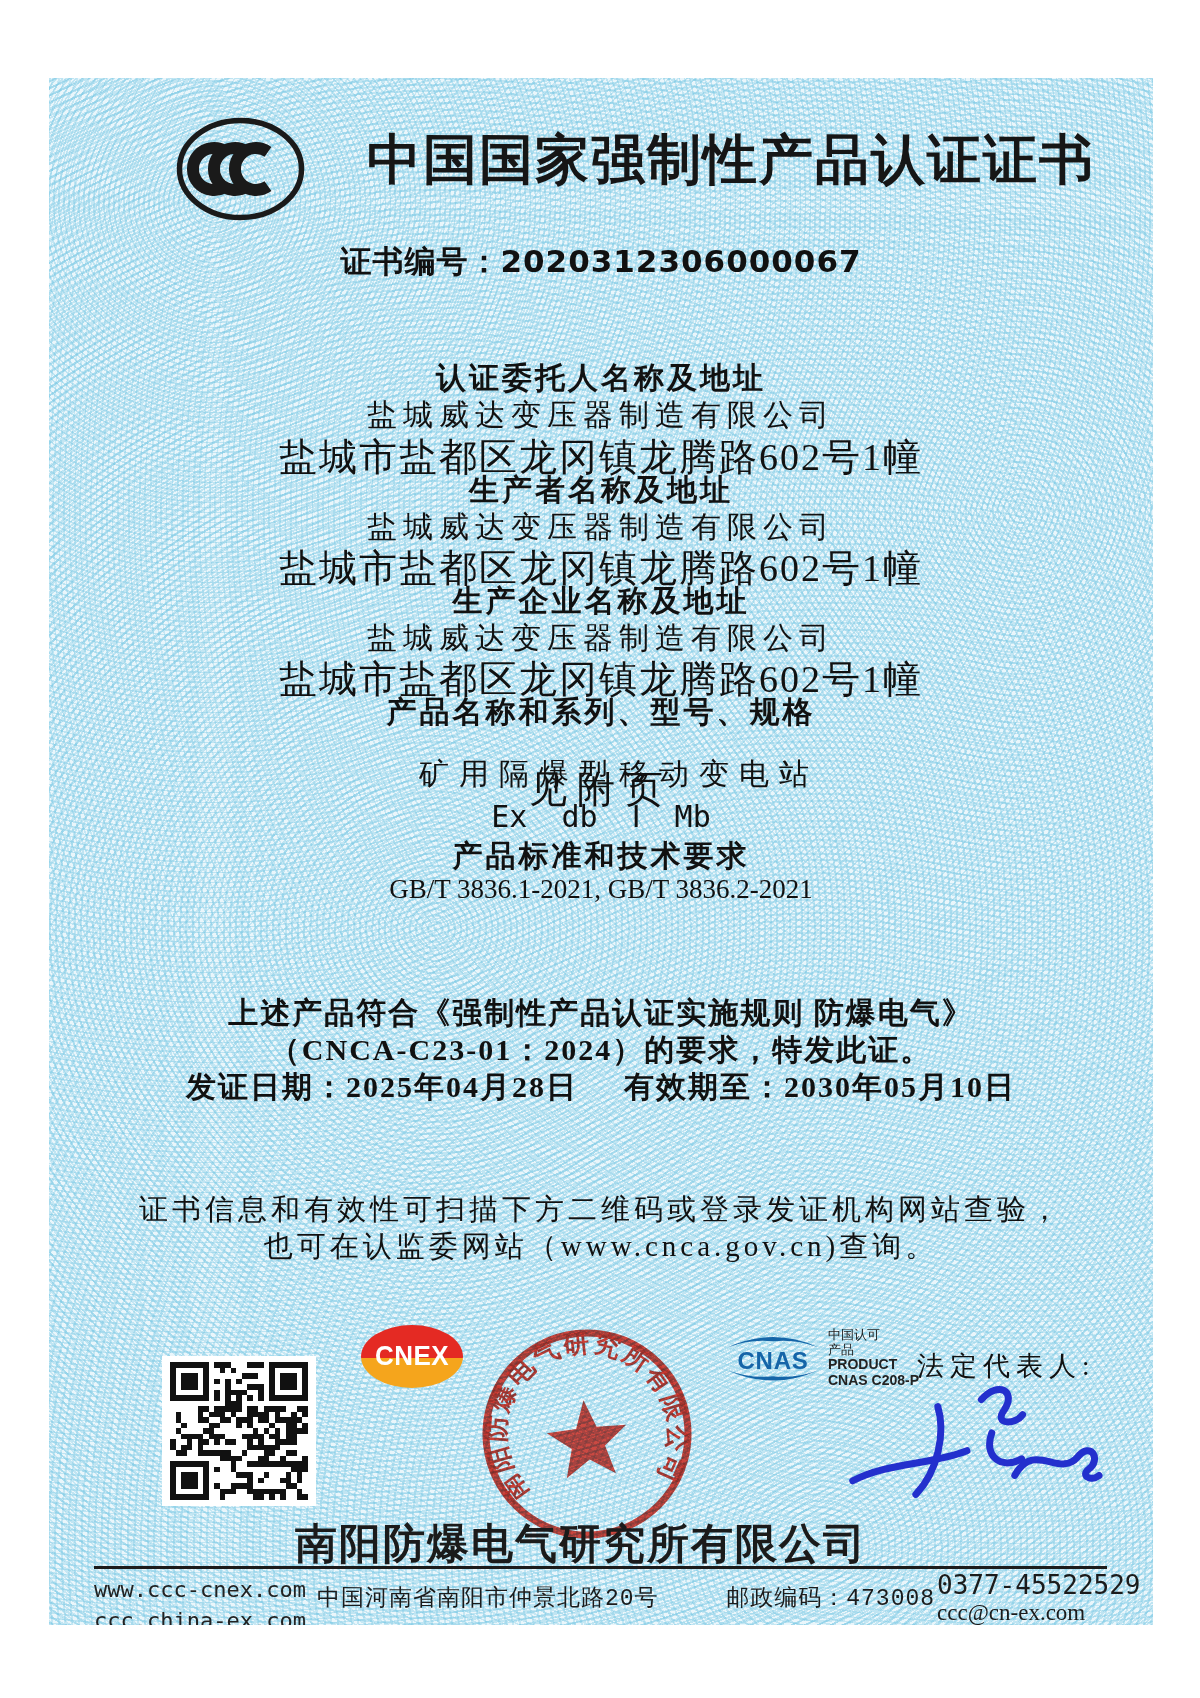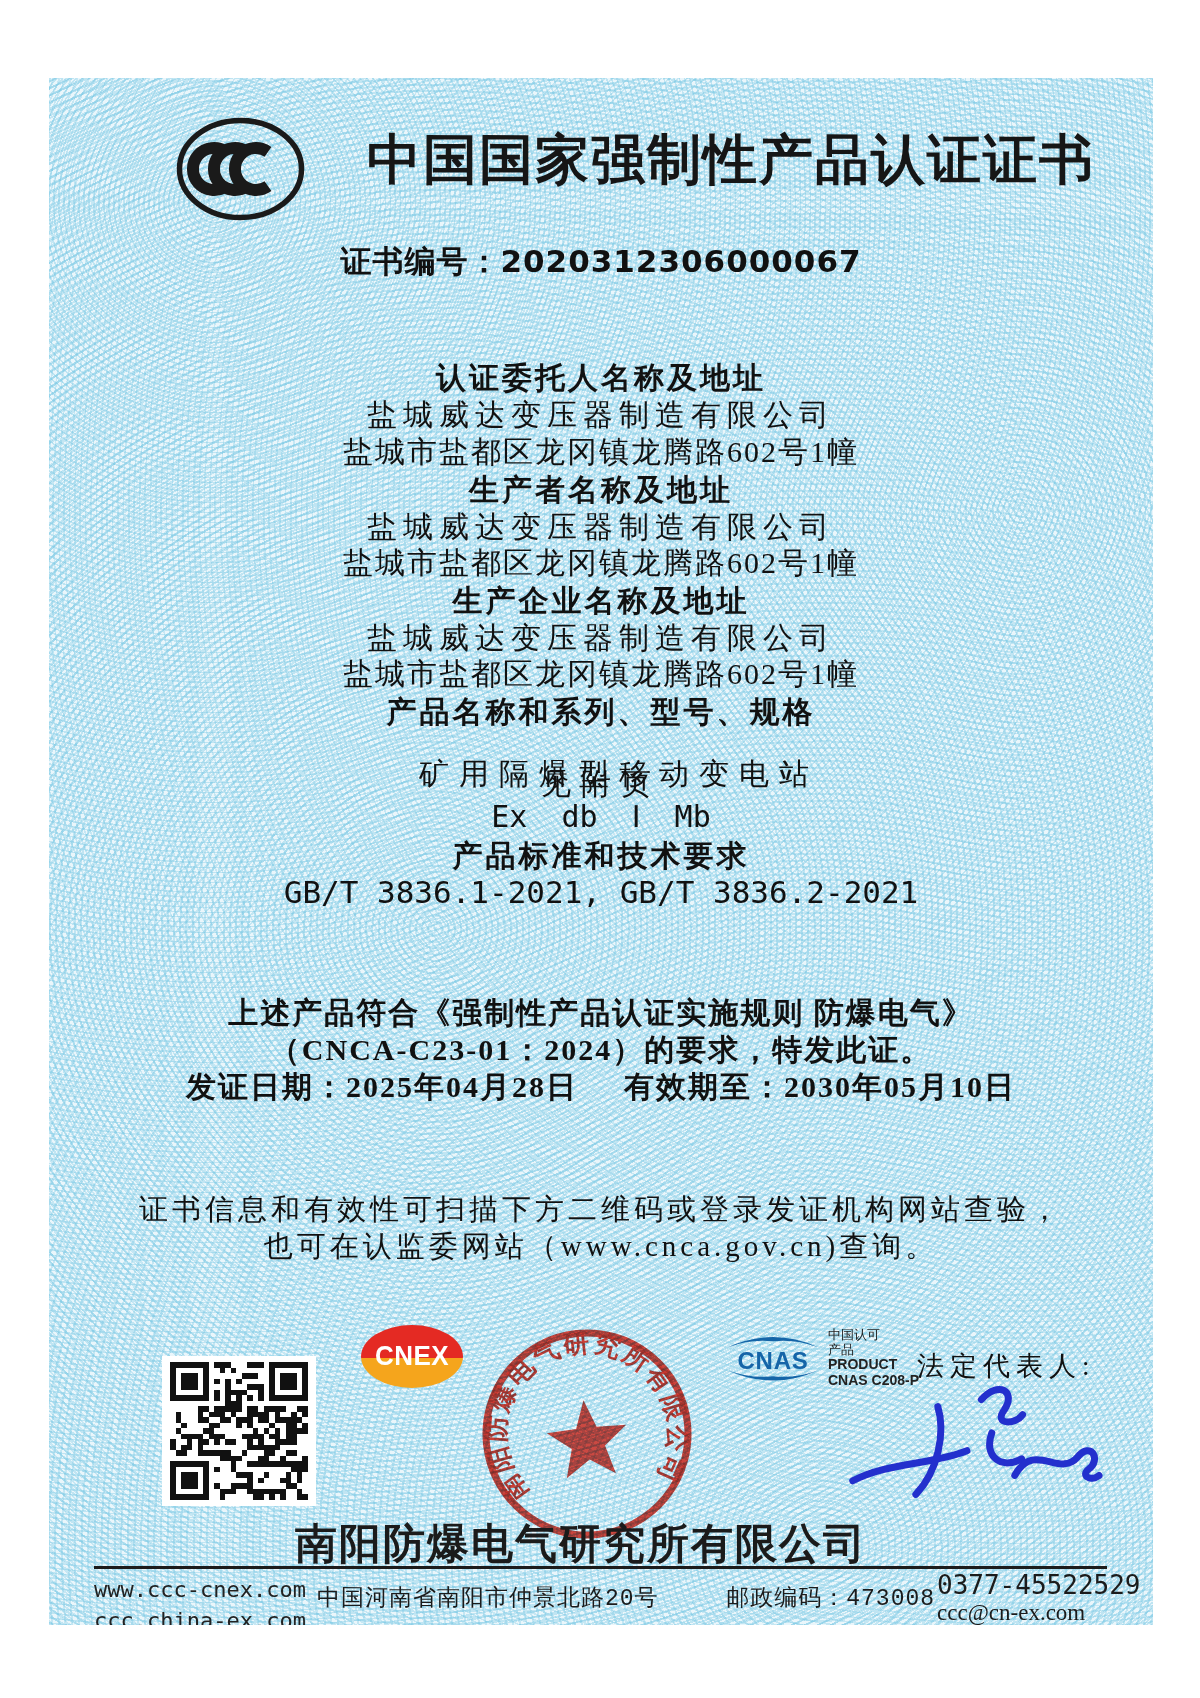--- a/index.html
+++ b/index.html
@@ -14,23 +14,23 @@
           #eaf6fb;
         overflow:hidden;}
   .abs{position:absolute;}
   .cline{position:absolute;left:0;width:100%;text-align:center;white-space:nowrap;}
   .mono{font-family:"DejaVu Sans Mono", monospace;}
   .title{font-size:54px;font-weight:bold;letter-spacing:2px;color:#161616;}
   .certno{font-size:31px;font-weight:bold;letter-spacing:1px;}
   .certno .num{font-family:"DejaVu Sans", sans-serif;}
   .heading{font-size:30px;font-weight:bold;letter-spacing:3px;}
   .name-line{font-size:30px;letter-spacing:6px;}
-  .addr-line{font-size:30px;letter-spacing:2px;}
+  .addr-line{font-size:38px;letter-spacing:2px;}
   .exline{font-size:30px;word-spacing:16px;}
-  .gbline{font-size:31px;}
+  .gbline{font-size:27px;font-family:Liberation Serif, serif;}
   .stmt{font-size:30px;font-weight:bold;letter-spacing:2px;}
   .verify{font-size:29px;letter-spacing:4px;}
   .gapspan{display:inline-block;width:46px;}
   .issuer{font-size:42px;font-weight:600;letter-spacing:2px;
           font-family:"Liberation Sans", sans-serif;color:#1b1b1b;transform:translateX(-20px);}
   .rule{position:absolute;left:45px;top:1488px;width:1013px;height:3px;background:#1c1c1c;}
   .foot-web{font-size:22px;line-height:31px;color:#222;}
   .foot-addr{font-size:23px;letter-spacing:1px;color:#1b1b1b;font-family:Liberation Mono, monospace;}
   .foot-phone{font-size:26px;color:#1b1b1b;}
   .foot-mail{font-size:23px;color:#1b1b1b;}

